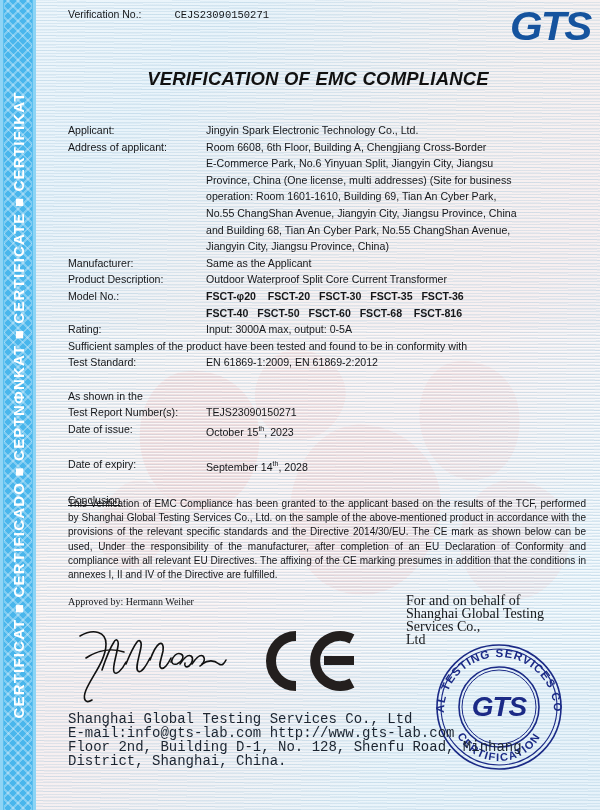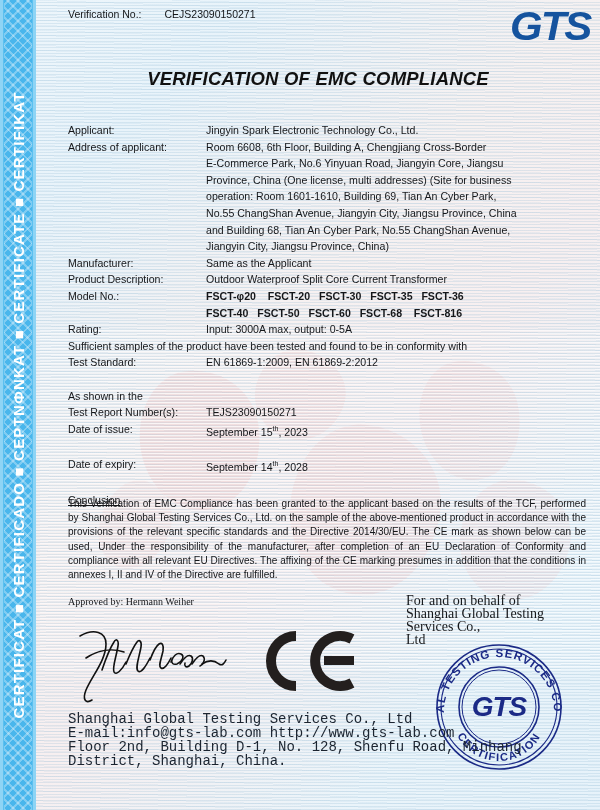--- a/index.html
+++ b/index.html
@@ -69,21 +69,21 @@
     color:#ffffff;font-weight:bold;font-size:15px;letter-spacing:1.2px;
     white-space:nowrap;font-family:"Liberation Sans",sans-serif;
   }
 
   
   .content{position:absolute;left:36px;top:0;right:0;bottom:0;}
   .verif{
     position:absolute;left:32px;top:8px;font-size:10.5px;color:#15171a;white-space:nowrap;
   }
   .verif .lbl{display:inline-block;}
-  .verif .val{display:inline-block;margin-left:20px;}
+  .verif .val{display:inline-block;margin-left:30px;font-family:Liberation Mono, monospace;}
 
   .logo{
     position:absolute;right:12px;top:6px;
     font-family:"Liberation Sans",sans-serif;
     font-weight:bold;font-style:italic;font-size:40px;
     color:#15539e;letter-spacing:-2px;line-height:1;
     transform:scaleX(1.05);
   }
 
   .title{
@@ -174,21 +174,21 @@
 
       <div class="row">
         <span class="lbl">Applicant:</span>
         <span class="val">Jingyin Spark Electronic Technology Co., Ltd.</span>
       </div>
 
       <div class="row">
         <span class="lbl">Address of applicant:</span>
         <span class="val">
           <div>Room 6608, 6th Floor, Building A, Chengjiang Cross-Border</div>
-          <div>E-Commerce Park, No.6 Yinyuan Road, Jiangyin Core, Jiangsu</div>
+          <div>E-Commerce Park, No.6 Yinyuan Split, Jiangyin City, Jiangsu</div>
           <div>Province, China (One license, multi addresses) (Site for business</div>
           <div>operation: Room 1601-1610, Building 69, Tian An Cyber Park,</div>
           <div>No.55 ChangShan Avenue, Jiangyin City, Jiangsu Province, China</div>
           <div>and Building 68, Tian An Cyber Park, No.55 ChangShan Avenue,</div>
           <div>Jiangyin City, Jiangsu Province, China)</div>
         </span>
       </div>
 
       <div class="row">
         <span class="lbl">Manufacturer:</span>
@@ -228,21 +228,21 @@
         <span class="lbl">As shown in the</span>
       </div>
 
       <div class="row">
         <span class="lbl">Test Report Number(s):</span>
         <span class="val">TEJS23090150271</span>
       </div>
 
       <div class="row">
         <span class="lbl">Date of issue:</span>
-        <span class="val"><span>September 15</span><sup>th</sup><span>, 2023</span></span>
+        <span class="val"><span>October 15</span><sup>th</sup><span>, 2023</span></span>
       </div>
 
       <div class="gap"></div>
 
       <div class="row">
         <span class="lbl">Date of expiry:</span>
         <span class="val"><span>September 14</span><sup>th</sup><span>, 2028</span></span>
       </div>
 
       <div class="gap"></div>

